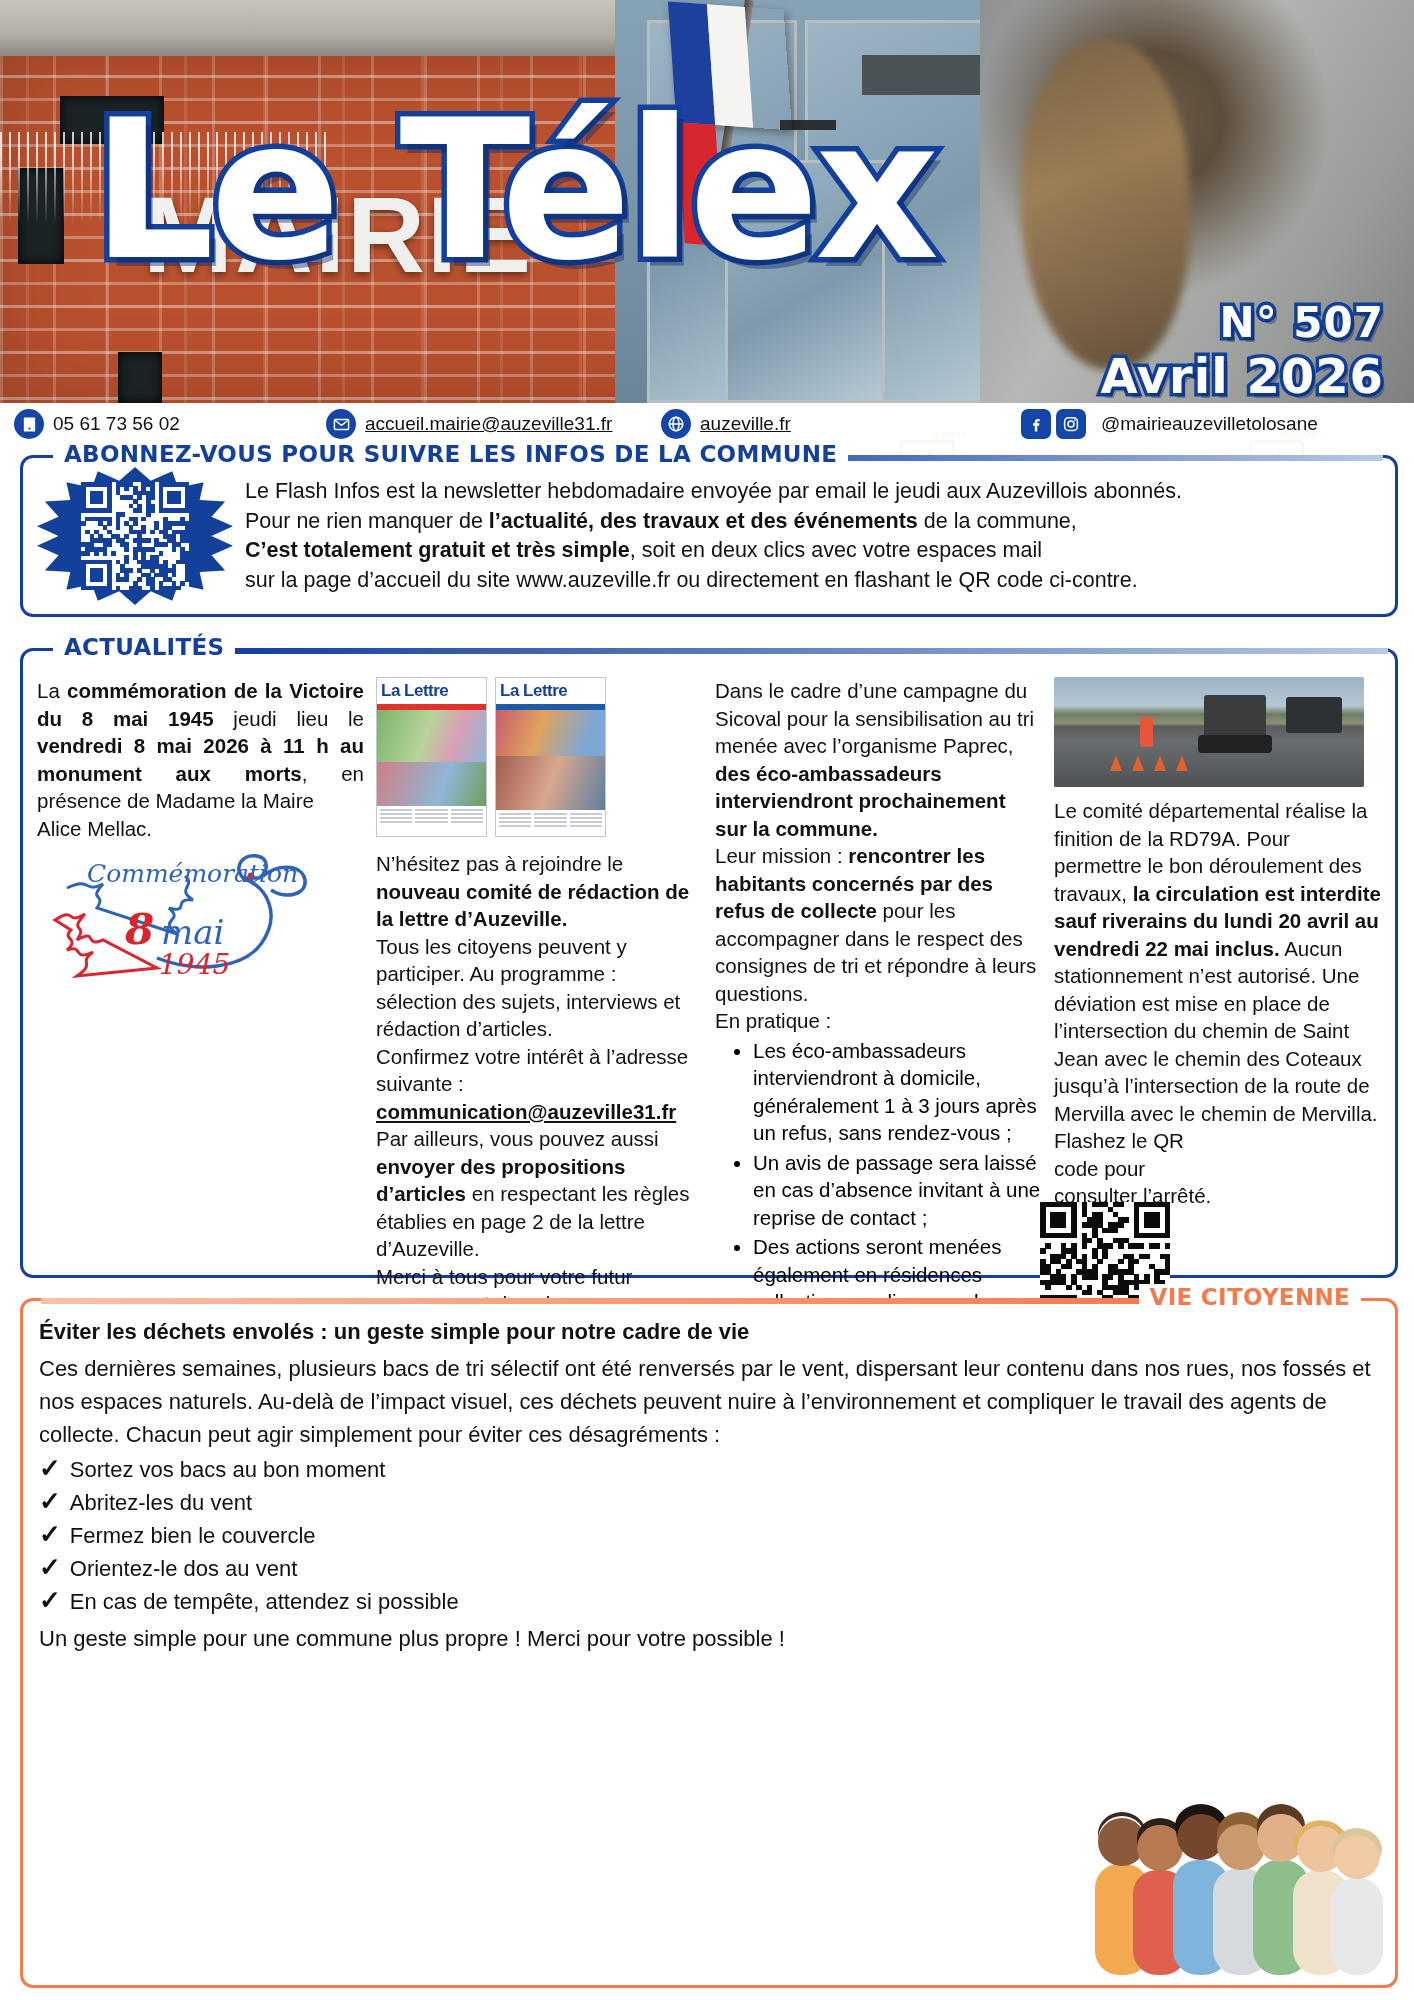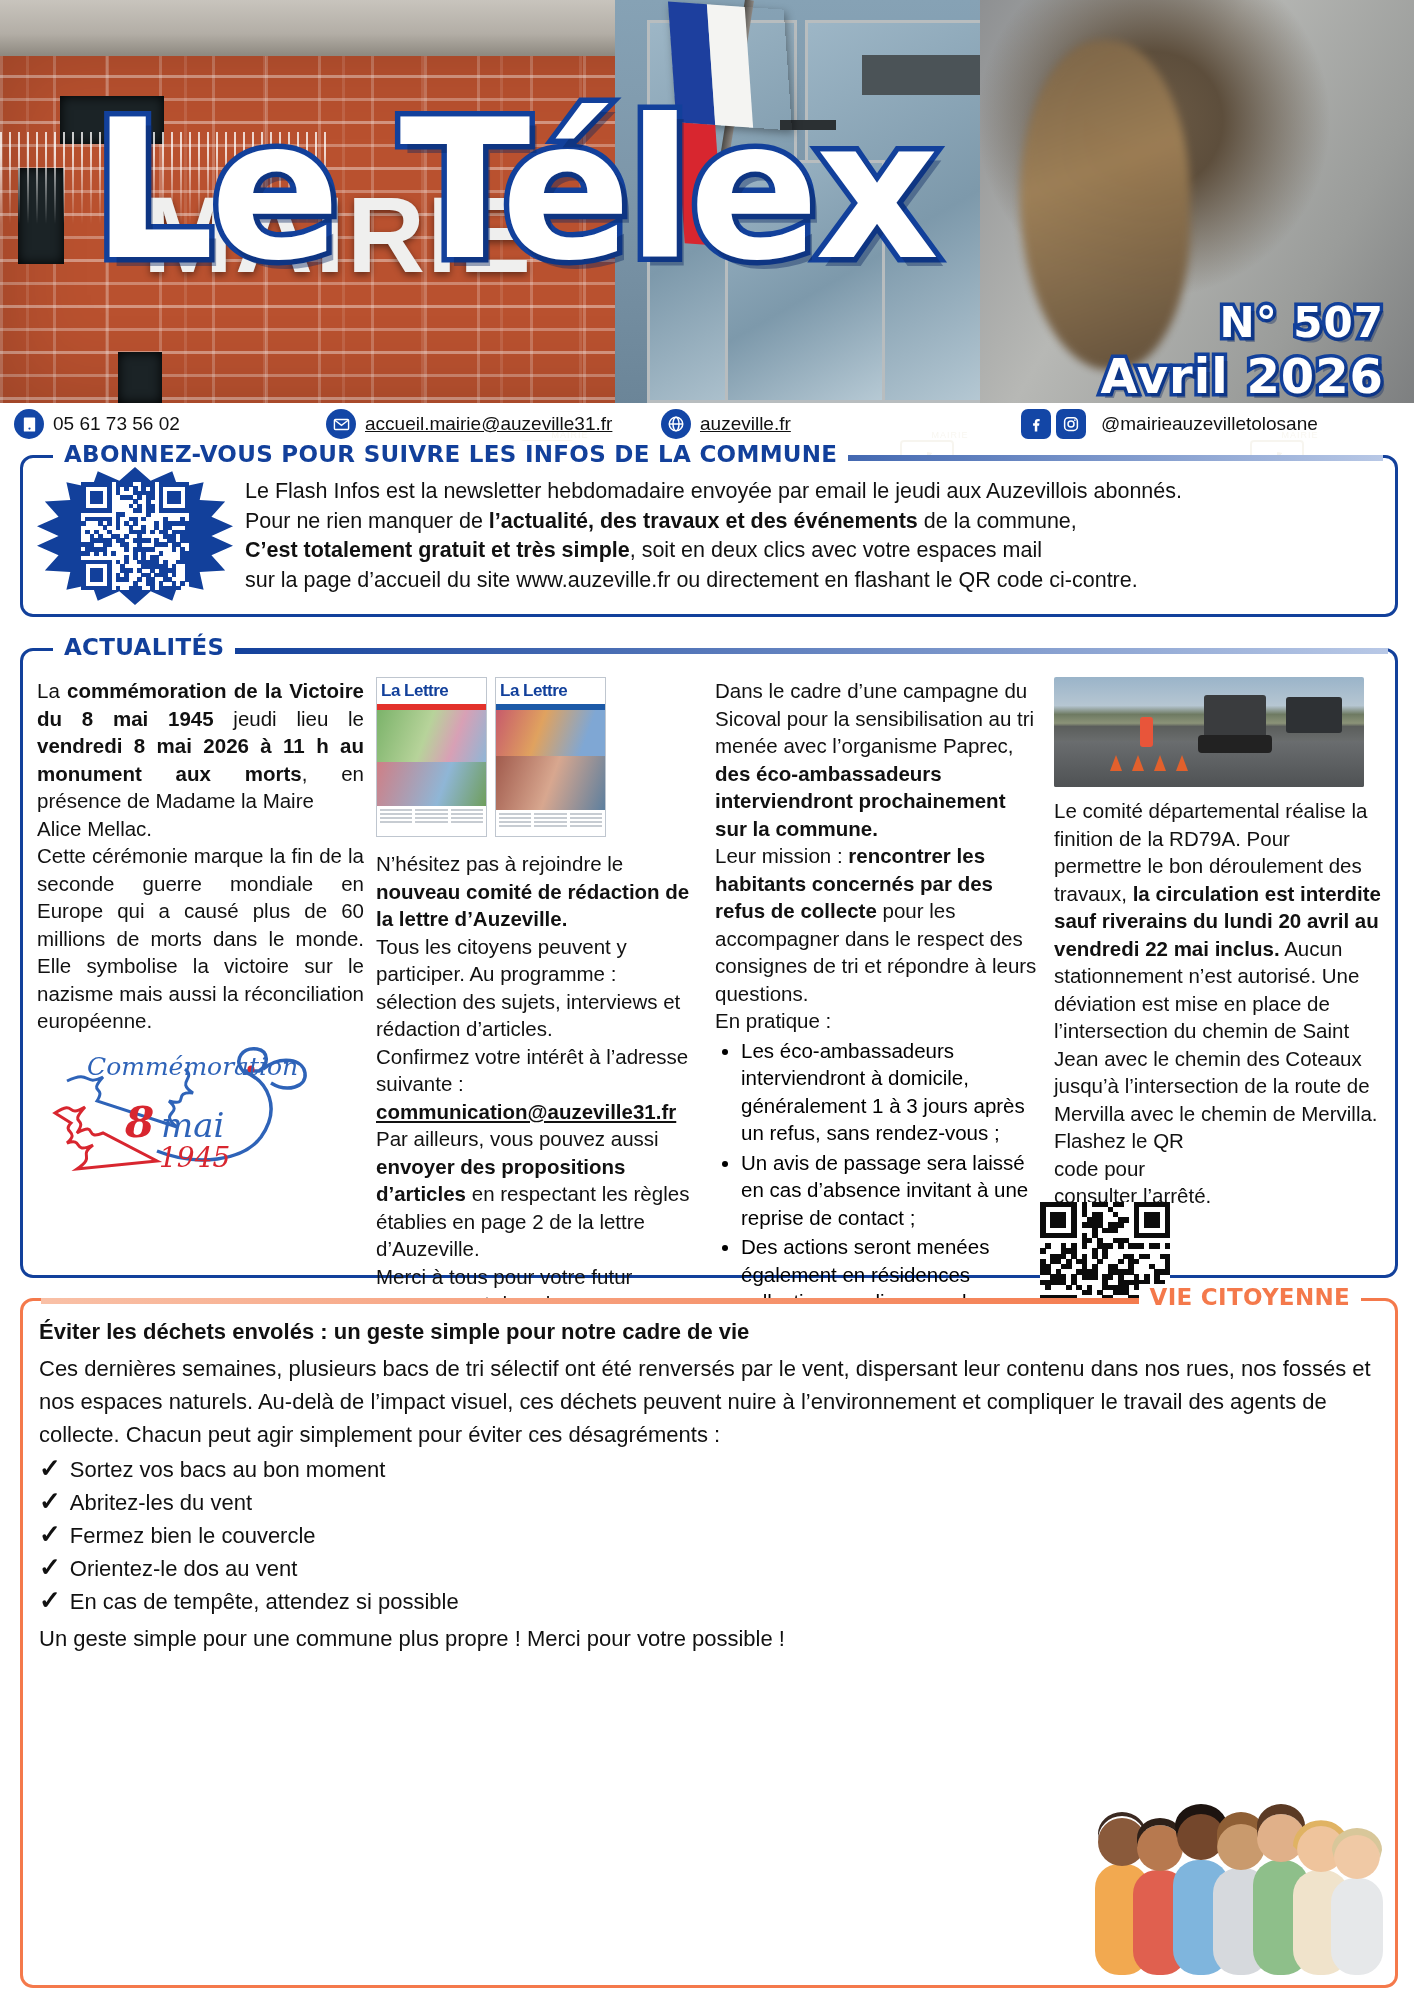--- a/index.html
+++ b/index.html
@@ -175,21 +175,21 @@
   .abo-text b{ font-weight:700; }
 
   
   .sec-act { left:20px; top:648px; width:1378px; height:630px; }
   .act-grid { display:flex; height:100%; padding:26px 14px 10px 14px; gap:12px; }
   .col { width:330px; }
   .col p { font-size:20.5px; line-height:27.5px; color:#111; }
   .col p.just { text-align:justify; }
   .col b { font-weight:700; }
   .col a.mail { font-weight:700; text-decoration:underline; color:#111; word-break:break-all;}
-  ul.prat { margin:2px 0 0 26px; }
+  ul.prat { margin:2px 0 0 38px; }
   ul.prat li { font-size:20.5px; line-height:27.5px; margin-bottom:2px; }
 
   
   .lettres { display:flex; gap:8px; margin-bottom:13px; }
   .lettre-thumb { width:111px; height:160px; border:1px solid #bfc6cf; background:#fff; position:relative; overflow:hidden;}
   .lt-head { height:26px; background:#fff; color:#12409b; font-weight:700; font-size:17px; display:flex; align-items:center; padding-left:4px; letter-spacing:-.5px;}
   .lt-band{ height:6px; background:#e3322b;}
   .lt-photo{ height:52px; background:linear-gradient(110deg,#7bb36a,#b7d39a 45%,#d8a0b5 70%,#8fb6d6);}
   .lt-photo2{ height:46px; background:linear-gradient(110deg,#c75b6b,#e0a25f 40%,#7fa7d4 80%);}
   .lt-cols{ display:flex; gap:3px; padding:3px;}
@@ -734,21 +734,20 @@
     <div class="title-rule" style="left:205px; width:1160px;"></div>
     <div class="sec-title">ACTUALITÉS</div>
 
     <div class="act-grid">
 
       <div class="col">
         <p class="just">
           <span>La </span><b>commémoration de la Victoire du 8 mai 1945</b><span> jeudi lieu le </span><b>vendredi 8 mai 2026 à 11 h au monument aux morts</b><span>, en présence de Madame la Maire</span>
         </p>
         <p>Alice Mellac.</p>
-        <p class="just">Cette cérémonie marque la fin de la seconde guerre mondiale en Europe qui a causé plus de 60 millions de morts dans le monde. Elle symbolise la victoire sur le nazisme mais aussi la réconciliation européenne.</p>
         <div class="commemo">
           <svg viewBox="0 0 300 155" width="300" height="155">
             <path d="M18 72 C40 58 28 78 48 66 C30 86 52 74 40 92 C62 80 46 100 66 92 L120 120 L40 128 C60 114 40 116 56 104 C34 114 48 96 30 102 C44 90 24 92 34 82 Z" fill="none" stroke="#d8262f" stroke-width="3"></path>
             <path d="M30 40 C55 28 46 46 66 36 C50 54 70 44 60 60 L140 86 C120 70 148 74 132 60 C154 66 134 50 156 52 C138 40 160 38 148 28" fill="none" stroke="#2e63b8" stroke-width="3"></path>
             <path d="M120 110 C160 126 206 120 224 96 C244 68 232 40 206 30" fill="none" stroke="#2e63b8" stroke-width="3.5"></path>
             <path d="M206 30 C196 18 206 6 220 8 C232 10 232 24 222 30 Z" fill="none" stroke="#2e63b8" stroke-width="3.5"></path>
             <path d="M226 28 C244 14 266 18 268 32 C270 46 250 52 234 42" fill="none" stroke="#2e63b8" stroke-width="3.5"></path>
             <circle cx="214" cy="28" r="3.5" fill="#d8262f"></circle>
             <text x="50" y="34" font-family="DejaVu Serif, serif" font-style="italic" font-size="25" fill="#2e63b8">Commémoration</text>
             <text x="88" y="96" font-family="DejaVu Serif, serif" font-style="italic" font-size="42" font-weight="bold" fill="#d8262f">8</text>

